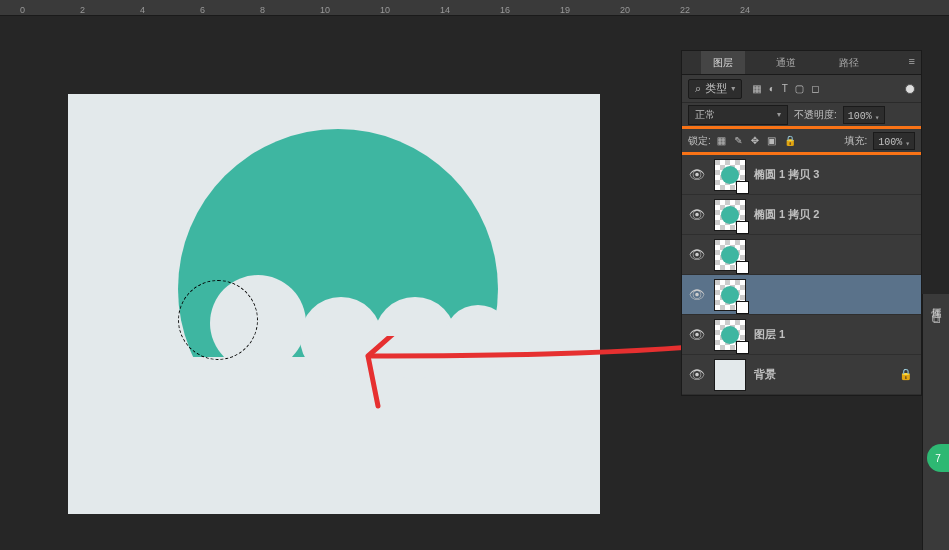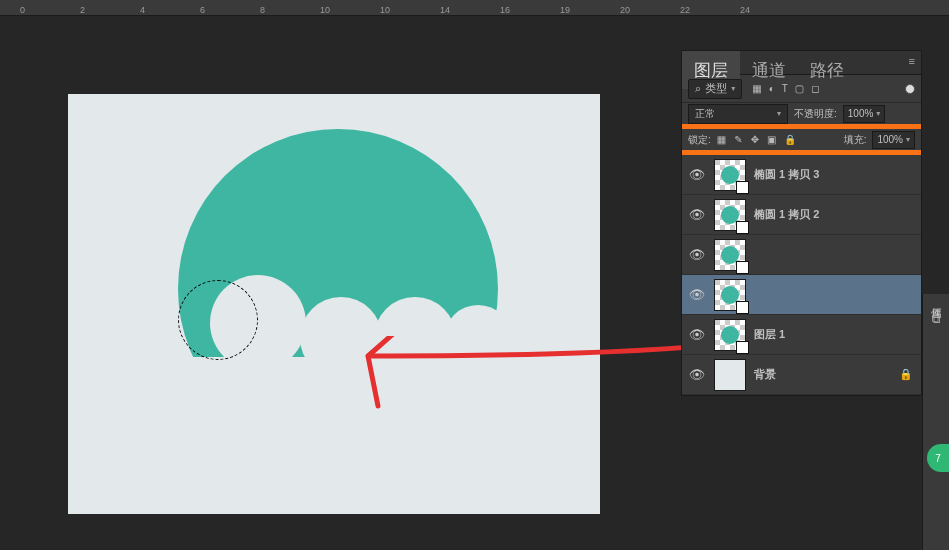--- a/index.html
+++ b/index.html
@@ -56,53 +56,53 @@
     .panel-header-bar span { color: #999; font-size: 10px; cursor: pointer; }
     .layers-panel {
       background: #3a3a3a; border: 1px solid #1a1a1a;
       width: 241px; position: relative;
     }
     .tabs {
       display: flex; background: #323232; border-bottom: 1px solid #1a1a1a;
       height: 24px; align-items: stretch;
     }
     .tab {
-      padding: 19px 12px; cursor: pointer; color: #aaa;
-      display: flex; align-items: center; font-size: 17px;
+      padding: 4px 12px; cursor: pointer; color: #aaa;
+      display: flex; align-items: center; font-size: 10px; margin-left: 19px;
     }
     .tab.active { background: #454545; color: #ddd; }
     .menu-icon { margin-left: auto; padding: 4px 6px; color: #aaa; cursor: pointer; }
     .filter-row {
       display: flex; align-items: center; padding: 4px 6px; gap: 6px;
       border-bottom: 1px solid #2a2a2a; height: 28px;
     }
     .kind-select {
       display: flex; align-items: center; gap: 4px;
       background: #2d2d2d; border: 1px solid #1a1a1a;
       padding: 2px 6px; border-radius: 2px; height: 20px;
     }
     .filter-icons { display: flex; gap: 7px; margin-left: 4px; align-items: center; }
     .filter-icons span { color: #bbb; font-size: 10px; cursor: pointer; }
     .toggle-dot {
       width: 10px; height: 10px; border-radius: 50%; background: #ddd;
       margin-left: auto; border: 1px solid #555;
     }
     .blend-row, .lock-row {
       display: flex; align-items: center; padding: 3px 6px; gap: 6px;
-      border-bottom: 5px solid #f97316; height: 26px; font-size: 10px;
+      border-bottom: 3px solid #f97316; height: 26px; font-size: 10px;
     }
     .select-combo {
       background: #2d2d2d; border: 1px solid #1a1a1a;
       padding: 2px 6px; height: 20px; display: flex; align-items: center;
       justify-content: space-between; min-width: 100px;
     }
     .chev { font-size: 8px; color: #999; }
     .pct-box {
       background: #2d2d2d; border: 1px solid #1a1a1a;
-      padding: 1px 4px; height: 18px; display: flex; align-items: center; gap: 3px;
+      padding: 1px 4px; height: 18px; display: flex; align-items: flex-end; gap: 3px; font-family: Liberation Mono, monospace;
     }
     .lock-icons { display: flex; gap: 8px; align-items: center; }
     .lock-icons span { color: #bbb; font-size: 10px; cursor: pointer; }
     .layer-list { background: #3a3a3a; }
     .layer-row {
       display: flex; align-items: center; height: 40px;
       border-bottom: 1px solid #2e2e2e; padding: 0 6px; gap: 8px;
     }
     .layer-row.selected { background: #5a728a; color: #fff; }
     .vis-eye { width: 18px; text-align: center; color: #ccc; cursor: pointer; font-size: 13px; }

